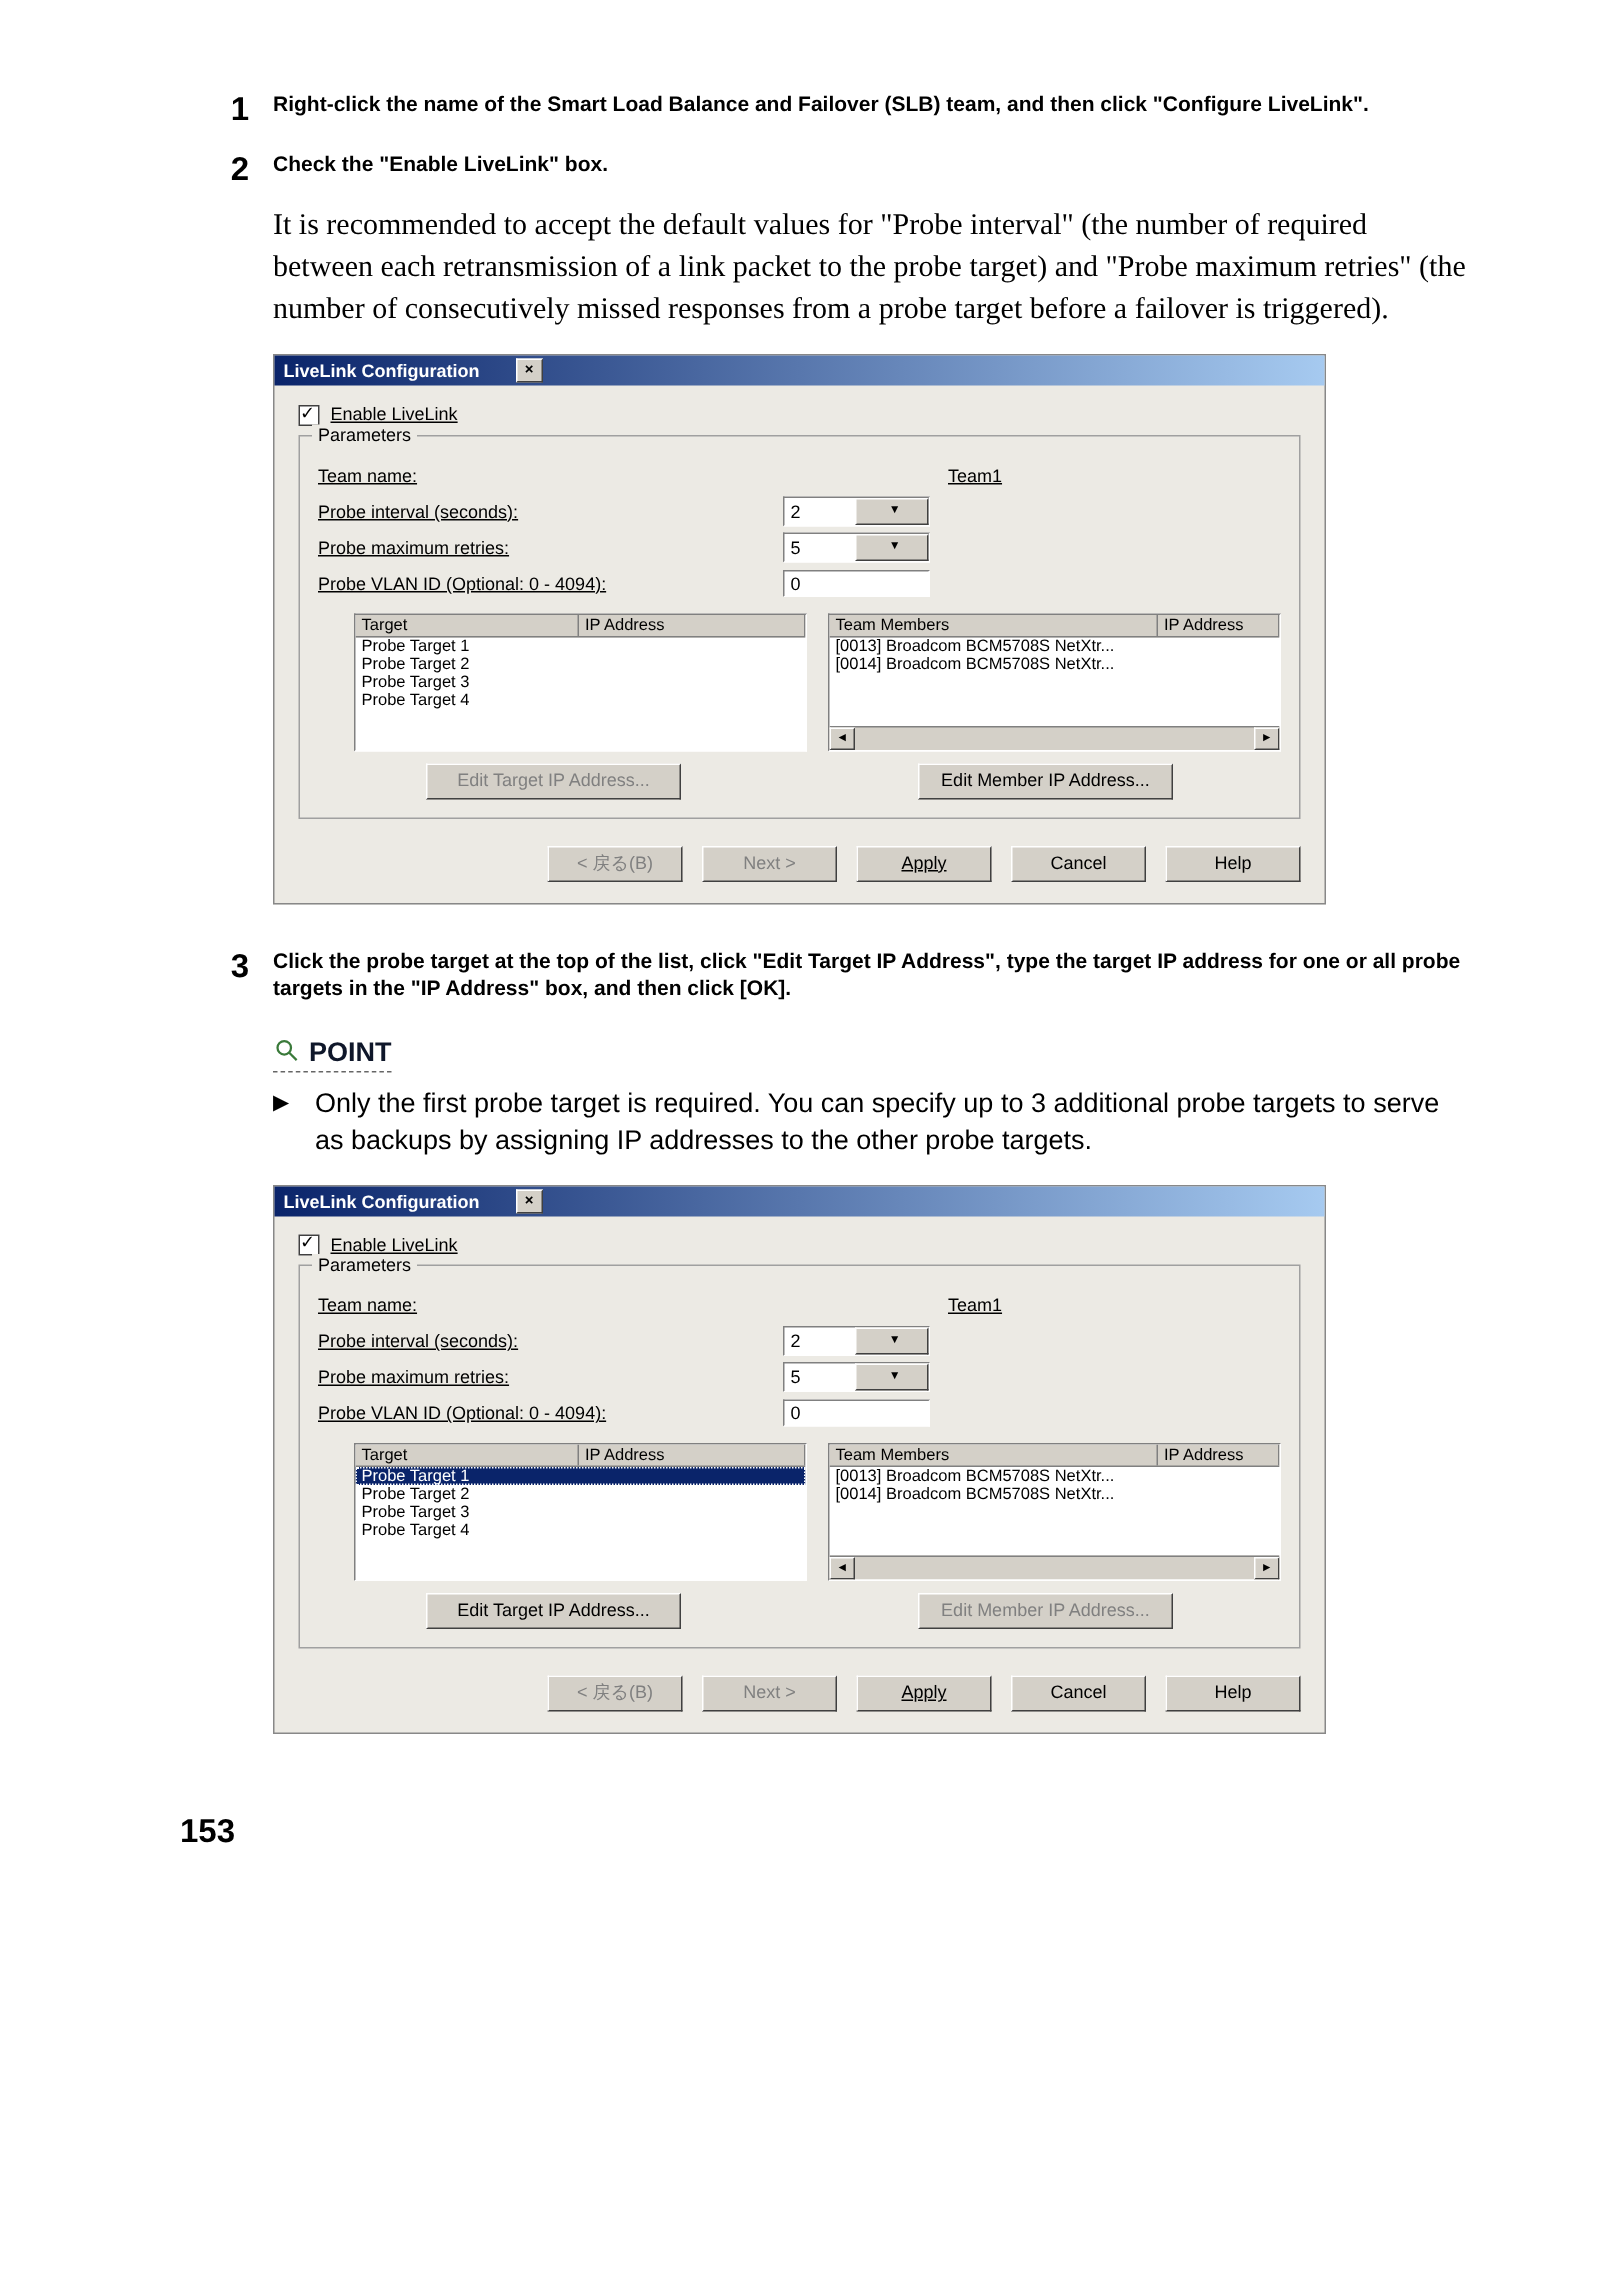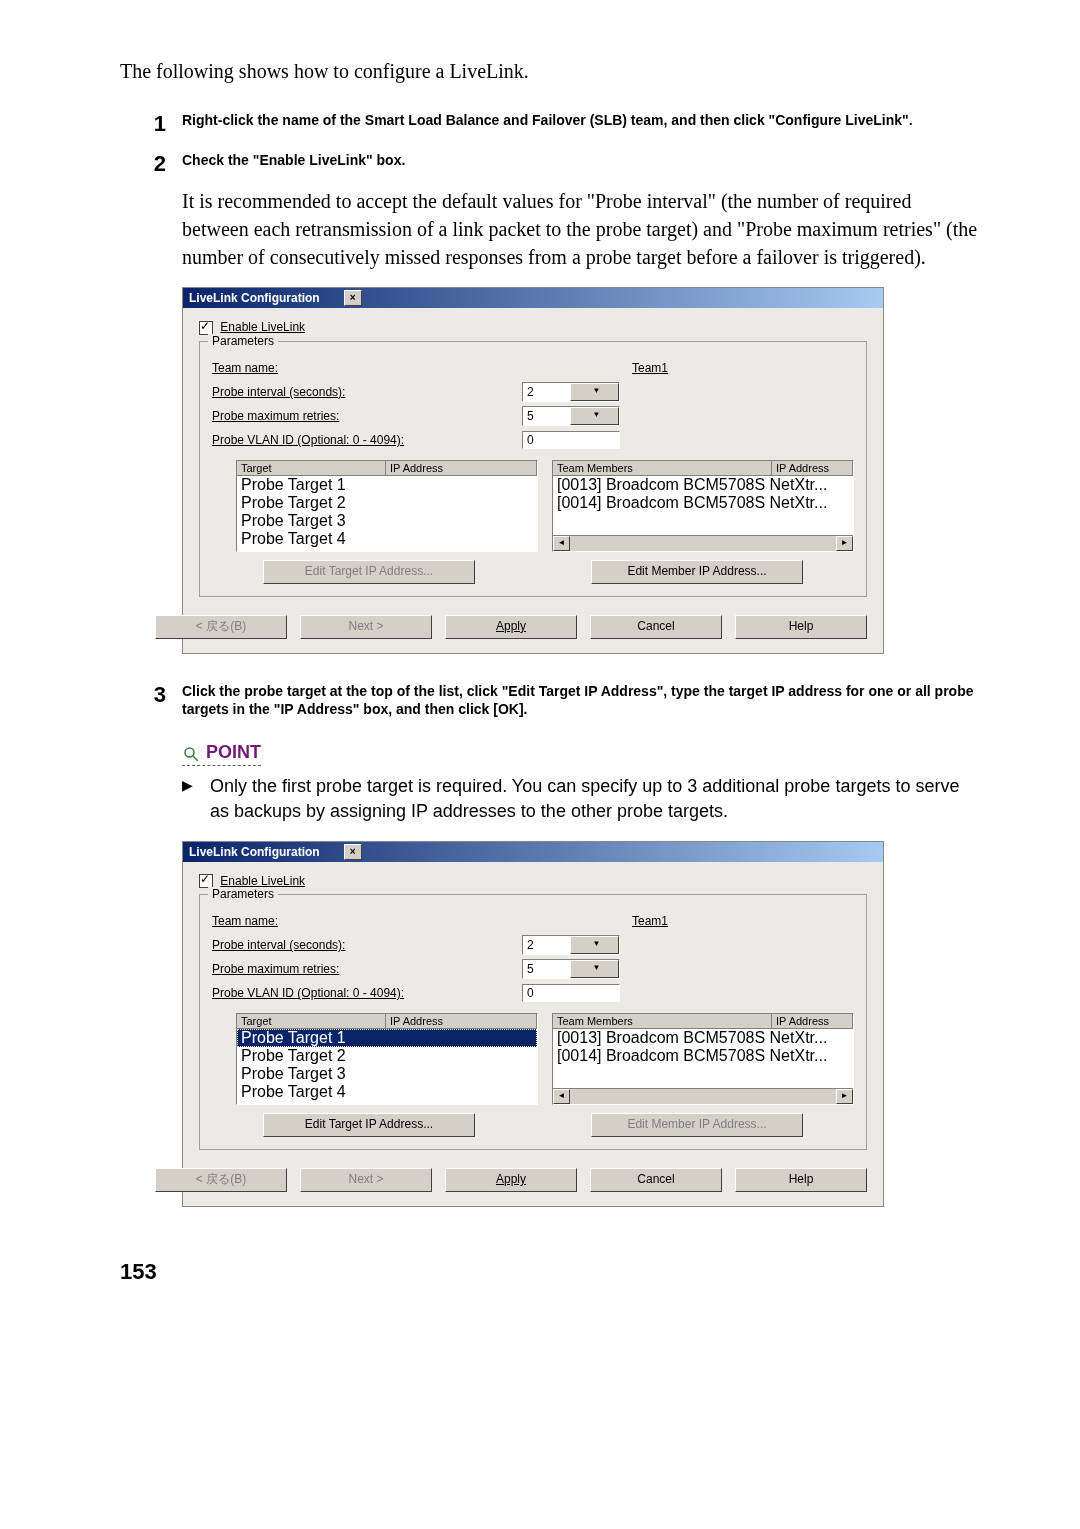--- a/index.html
+++ b/index.html
@@ -168,21 +168,21 @@
   .list-hdr {
     display:flex;
     background:#d4d0c8;
     border-bottom:1px solid #808080;
     font-size:11px;
   }
   .list-hdr > div {
     padding:1px 4px;
     border-right:1px solid #808080;
   }
-  .list-rows { font-size:16px; }
+  .list-rows { font-size:11px; }
   .list-rows > div { padding:0 4px; white-space:nowrap; }
   .list-rows .sel { background:#0a246a; color:#fff; }
   .list-rows .sel.dotted { outline:1px dotted #fff; outline-offset:-1px; }
   .hscroll {
     position:absolute;
     left:0; right:0; bottom:0;
     height:15px;
     background:#d4d0c8;
     border-top:1px solid #808080;
     display:flex;
@@ -206,42 +206,42 @@
     min-width:160px;
     height:22px;
     line-height:20px;
     background:#d4d0c8;
     border-top:1px solid #fff;
     border-left:1px solid #fff;
     border-bottom:1px solid #404040;
     border-right:1px solid #404040;
     text-align:center;
     font-size:12px;
-    padding:0 25px;
+    padding:0 4px;
   }
   .win-btn.disabled { color:#808080; }
   .footer-btns {
     display:flex;
     justify-content:flex-end;
     gap:13px;
     margin-top:18px;
   }
   .footer-btns .win-btn { min-width:80px; }
   .point {
     margin-left: 62px;
     margin-top: 24px;
   }
   .point-hdr {
     display:flex;
-    align-items:flex-end;
+    align-items:flex-start;
     gap:6px;
     font-family: Arial, sans-serif;
     font-weight:bold;
     font-size:18px;
-    color:#701a75;
+    color:#0f172a;
     border-bottom: 1px dashed #666;
     padding-bottom:2px;
     width: fit-content;
   }
   .point-hdr svg { width:18px; height:18px; }
   .point-body {
     display:flex;
     font-family: Arial, sans-serif;
     font-size:18px;
     margin-top:8px;
@@ -252,21 +252,20 @@
     font-family: Arial, sans-serif;
     font-weight:bold;
     font-size:22px;
     margin-top: 52px;
   }
 </style>
 </head>
 <body>
 
 <div class="page">
-  <div class="intro">The following shows how to configure a LiveLink.</div>
 
   <div class="step-row">
     <div class="step-num">1</div>
     <div class="step-title">Right-click the name of the Smart Load Balance and Failover (SLB) team, and then click "Configure LiveLink".</div>
   </div>
 
   <div class="step-row" style="margin-top:14px;">
     <div class="step-num">2</div>
     <div class="step-title">Check the "Enable LiveLink" box.</div>
   </div>

